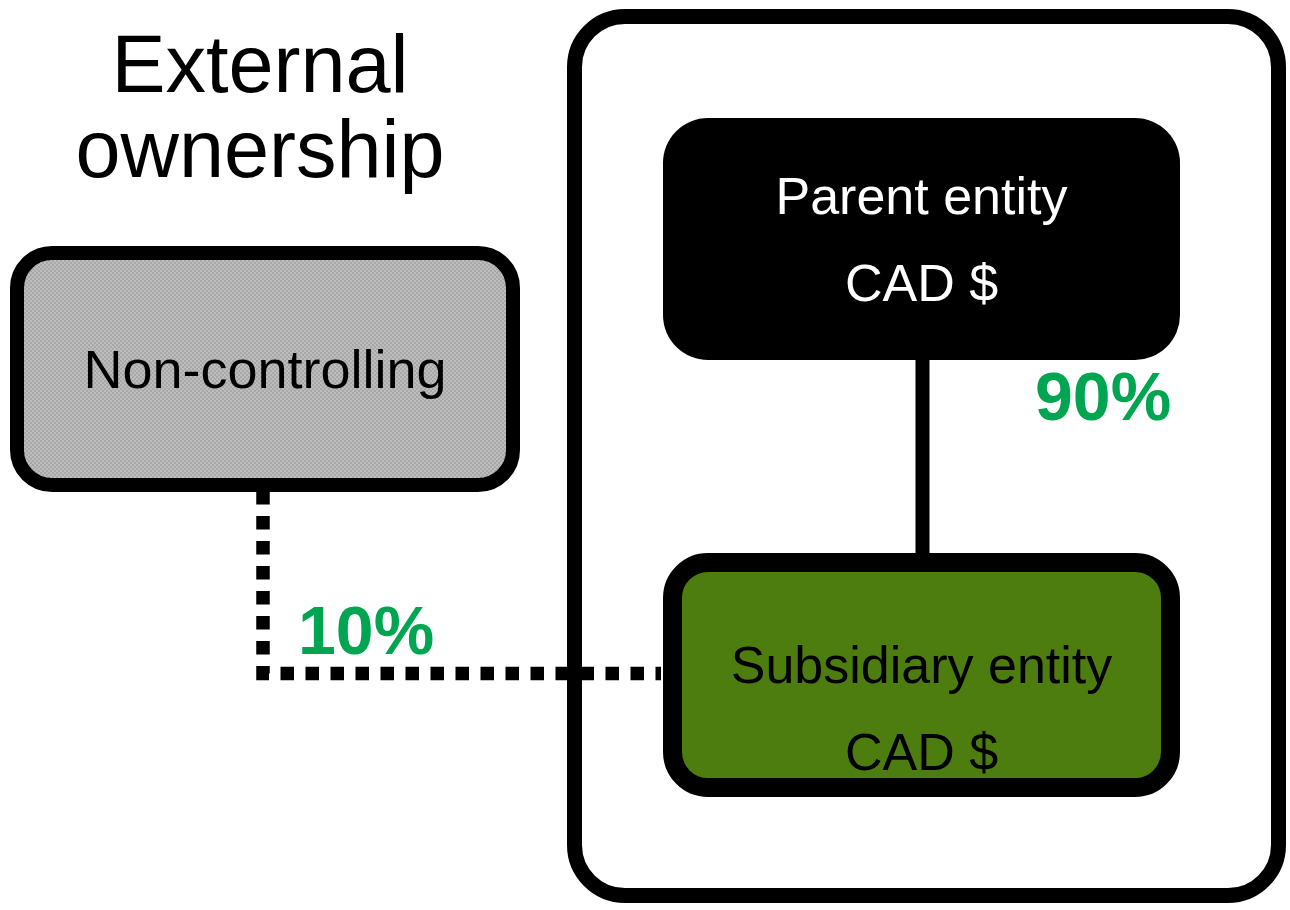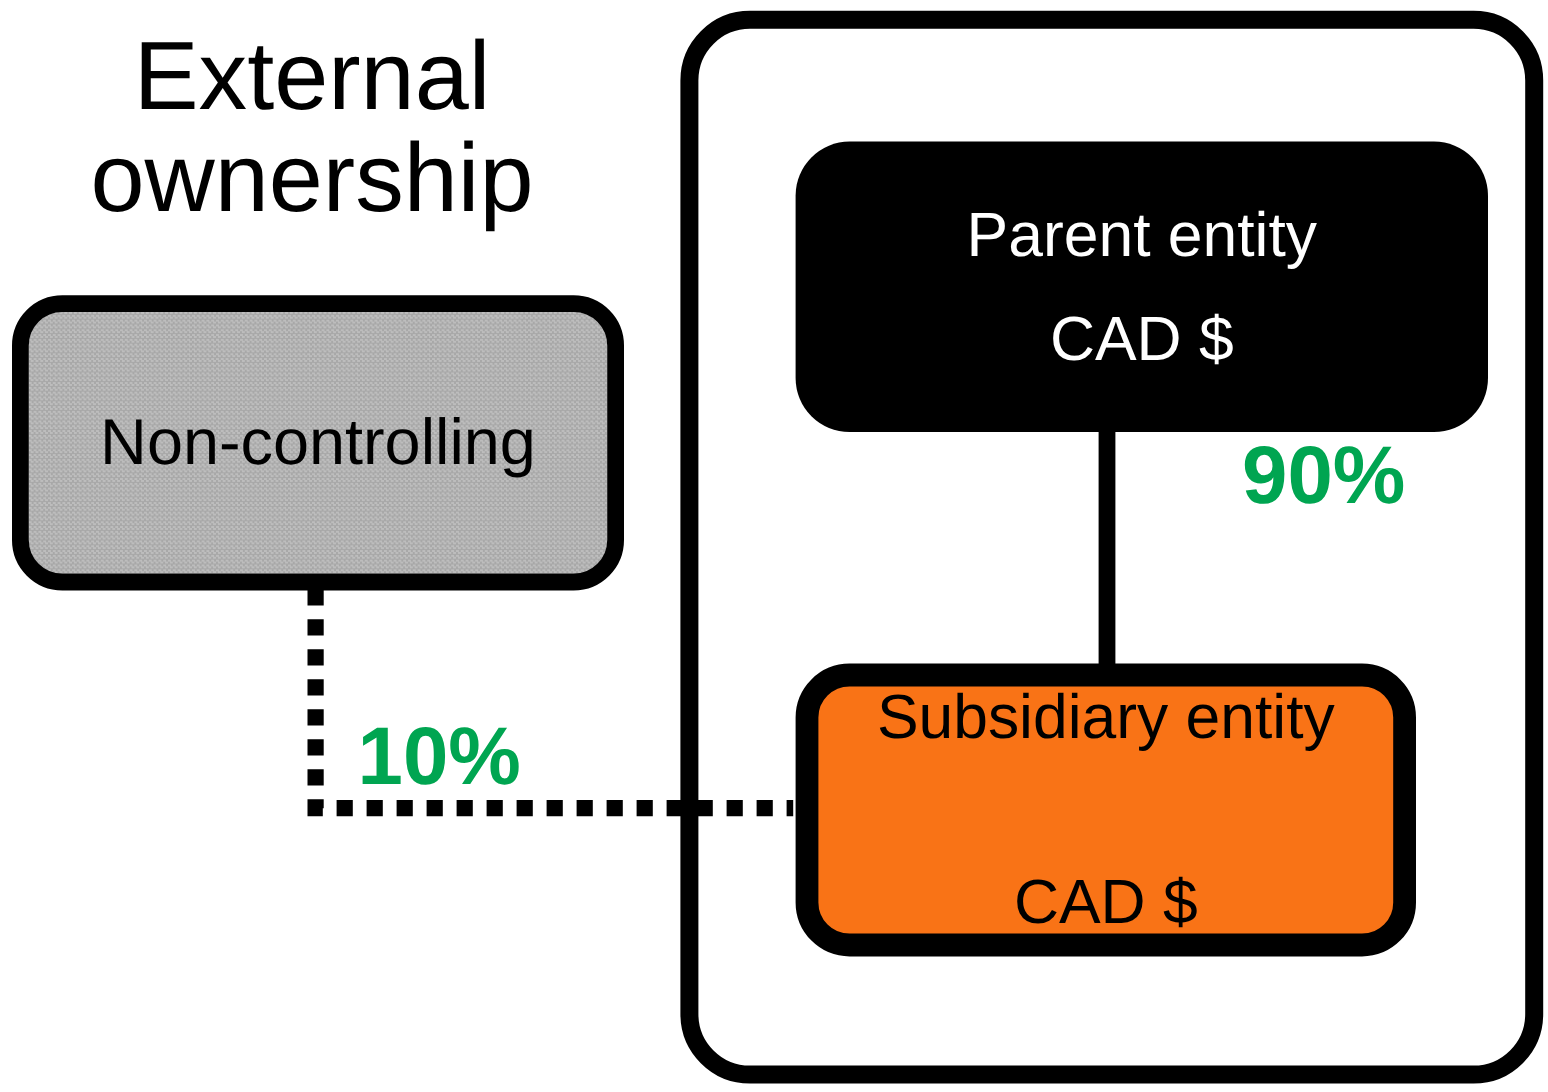--- a/index.html
+++ b/index.html
@@ -49,42 +49,42 @@
     width: 719px; height: 894px;
     border: 15px solid #000000;
     border-radius: 58px;
     background: transparent;
   }
 
   
   .node-parent {
     position: absolute;
     left: 663px; top: 118px;
-    width: 577px; height: 242px;
+    width: 517px; height: 242px;
     background: #000000;
     border-radius: 45px;
     display: flex; flex-direction: column;
     align-items: center; justify-content: center;
     gap: 35px;
     color: #ffffff;
     font-size: 52px;
     line-height: 52px;
     text-align: center;
   }
 
   
   .node-subsidiary {
     position: absolute;
     left: 663px; top: 553px;
     width: 517px; height: 244px;
-    background: #f97316;
+    background: #4d7c0f;
     border: 19px solid #000000;
     border-radius: 45px;
     display: flex; flex-direction: column;
-    align-items: center; justify-content: space-between;
+    align-items: center; justify-content: flex-end;
     gap: 35px;
     color: #000000;
     font-size: 52px;
     line-height: 52px;
     text-align: center;
   }
 
   
   .connector-svg {
     position: absolute;

